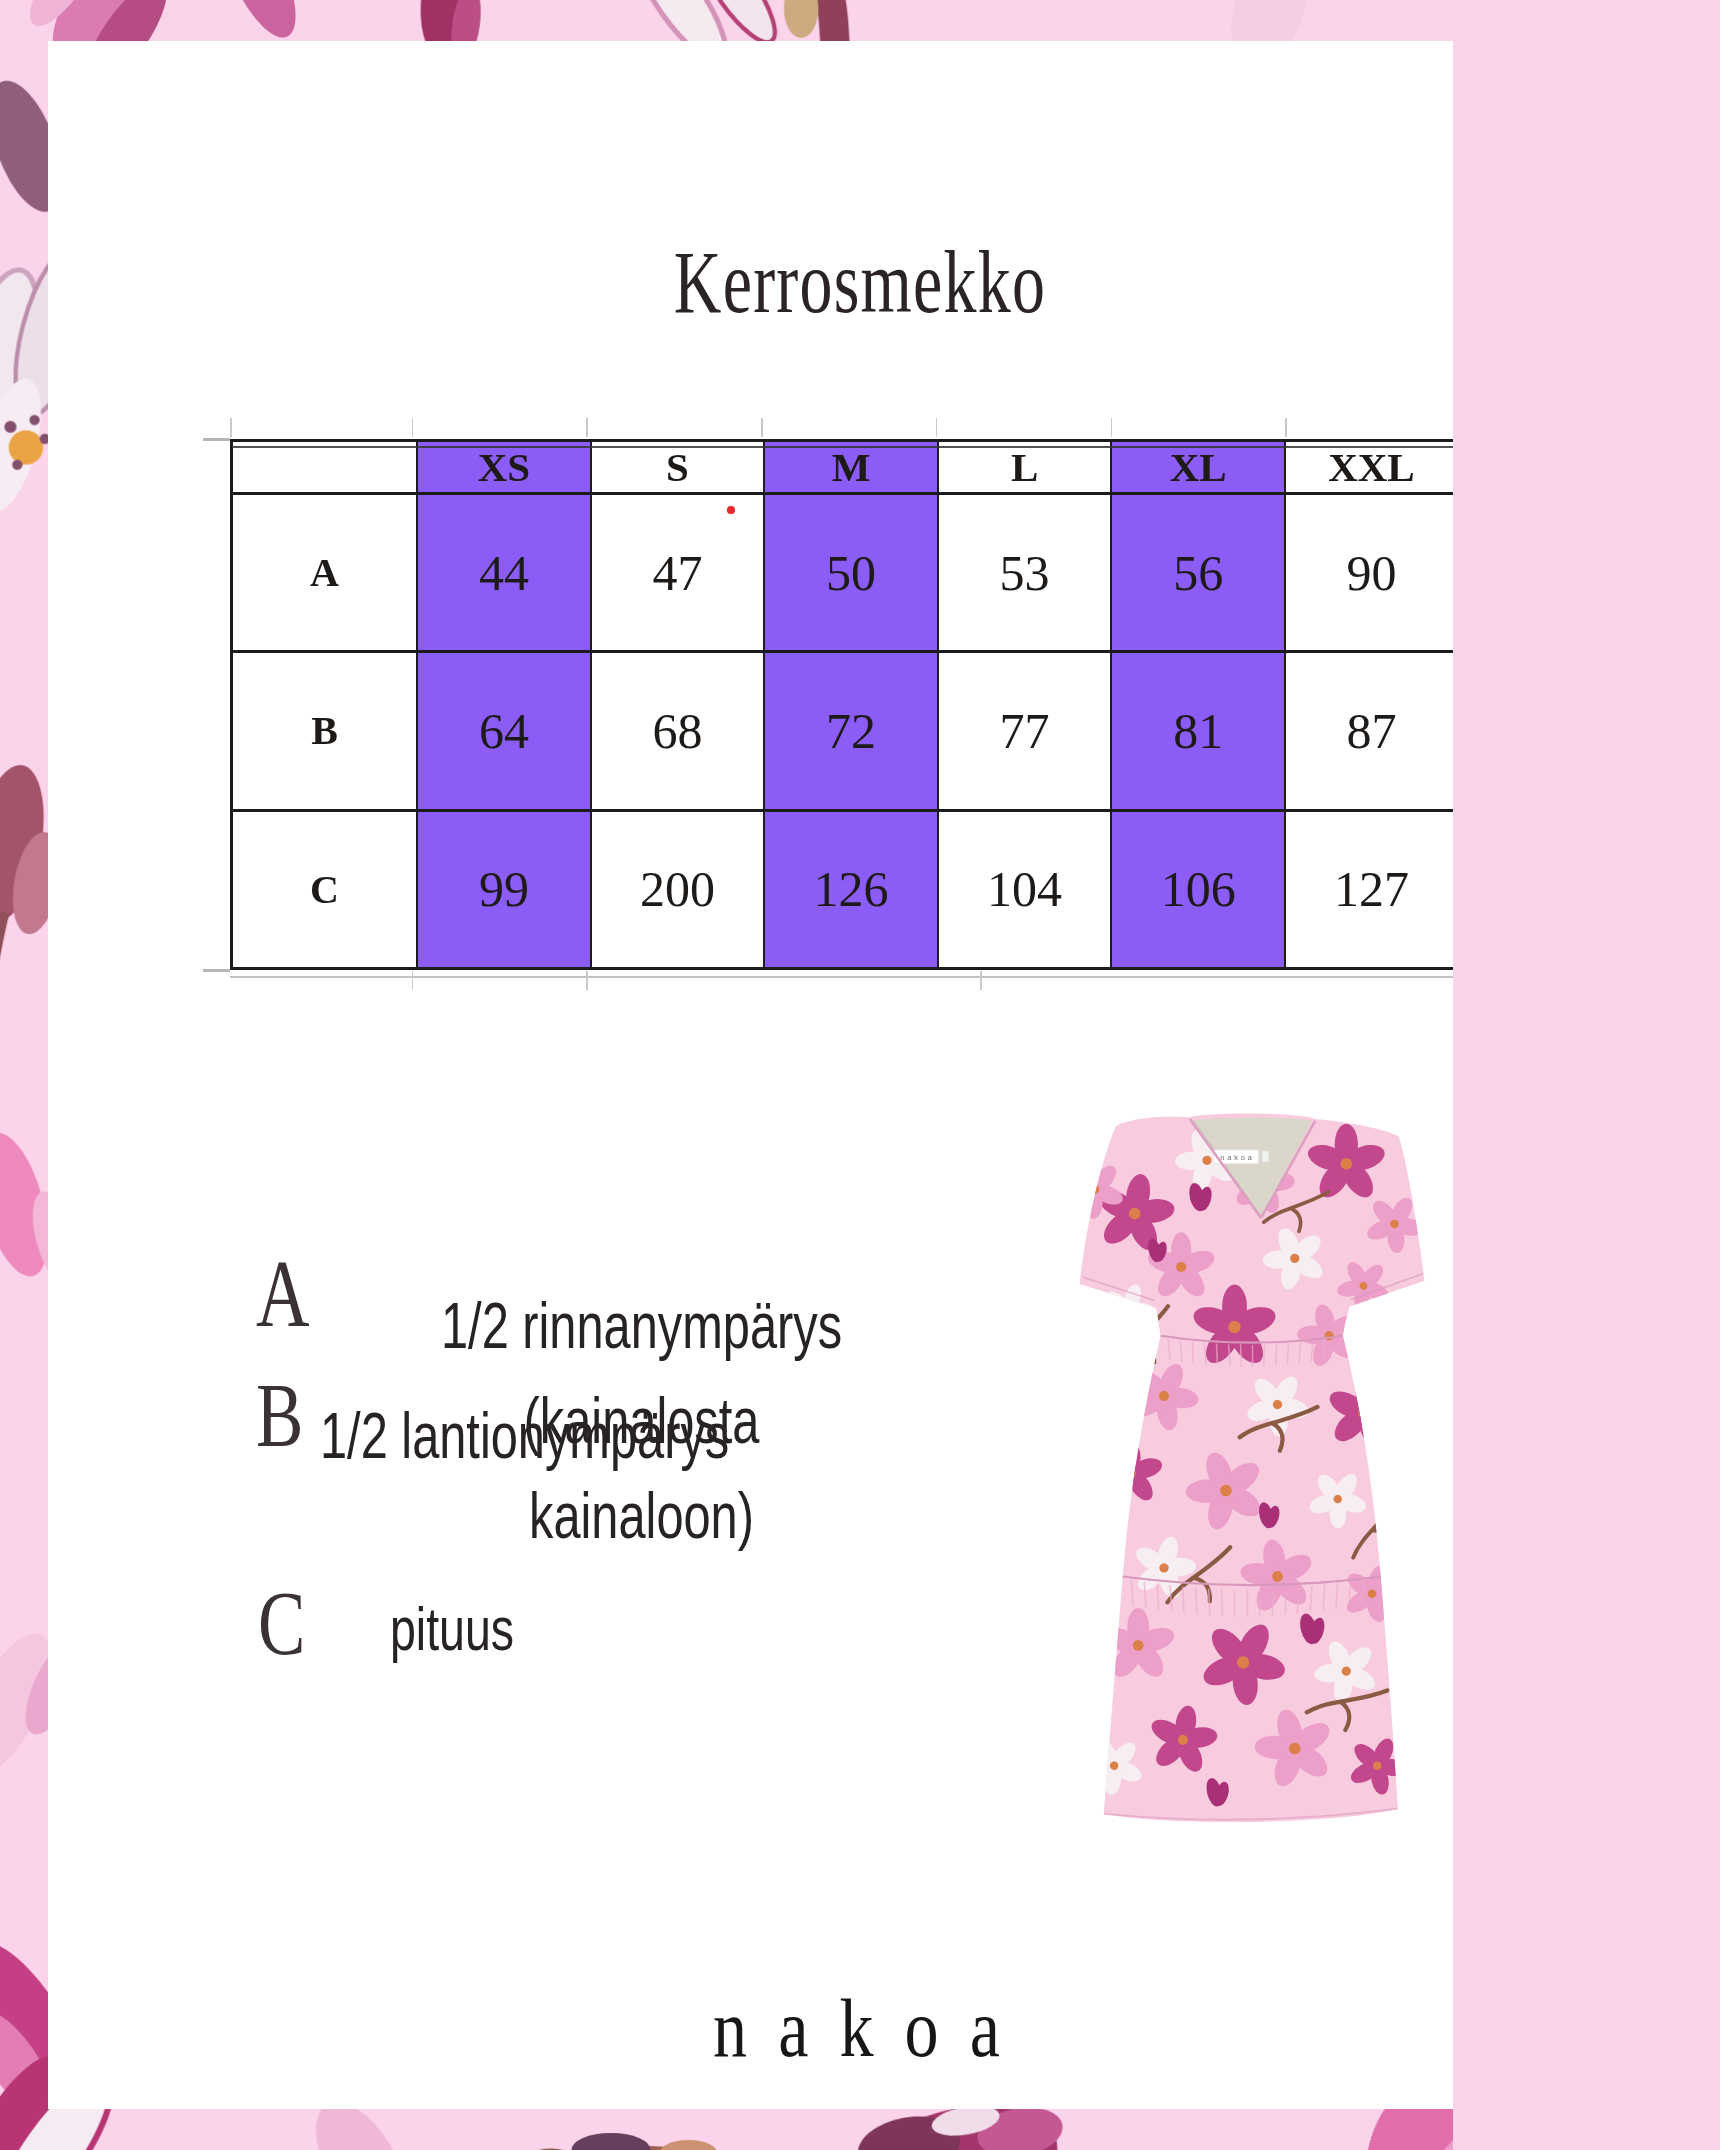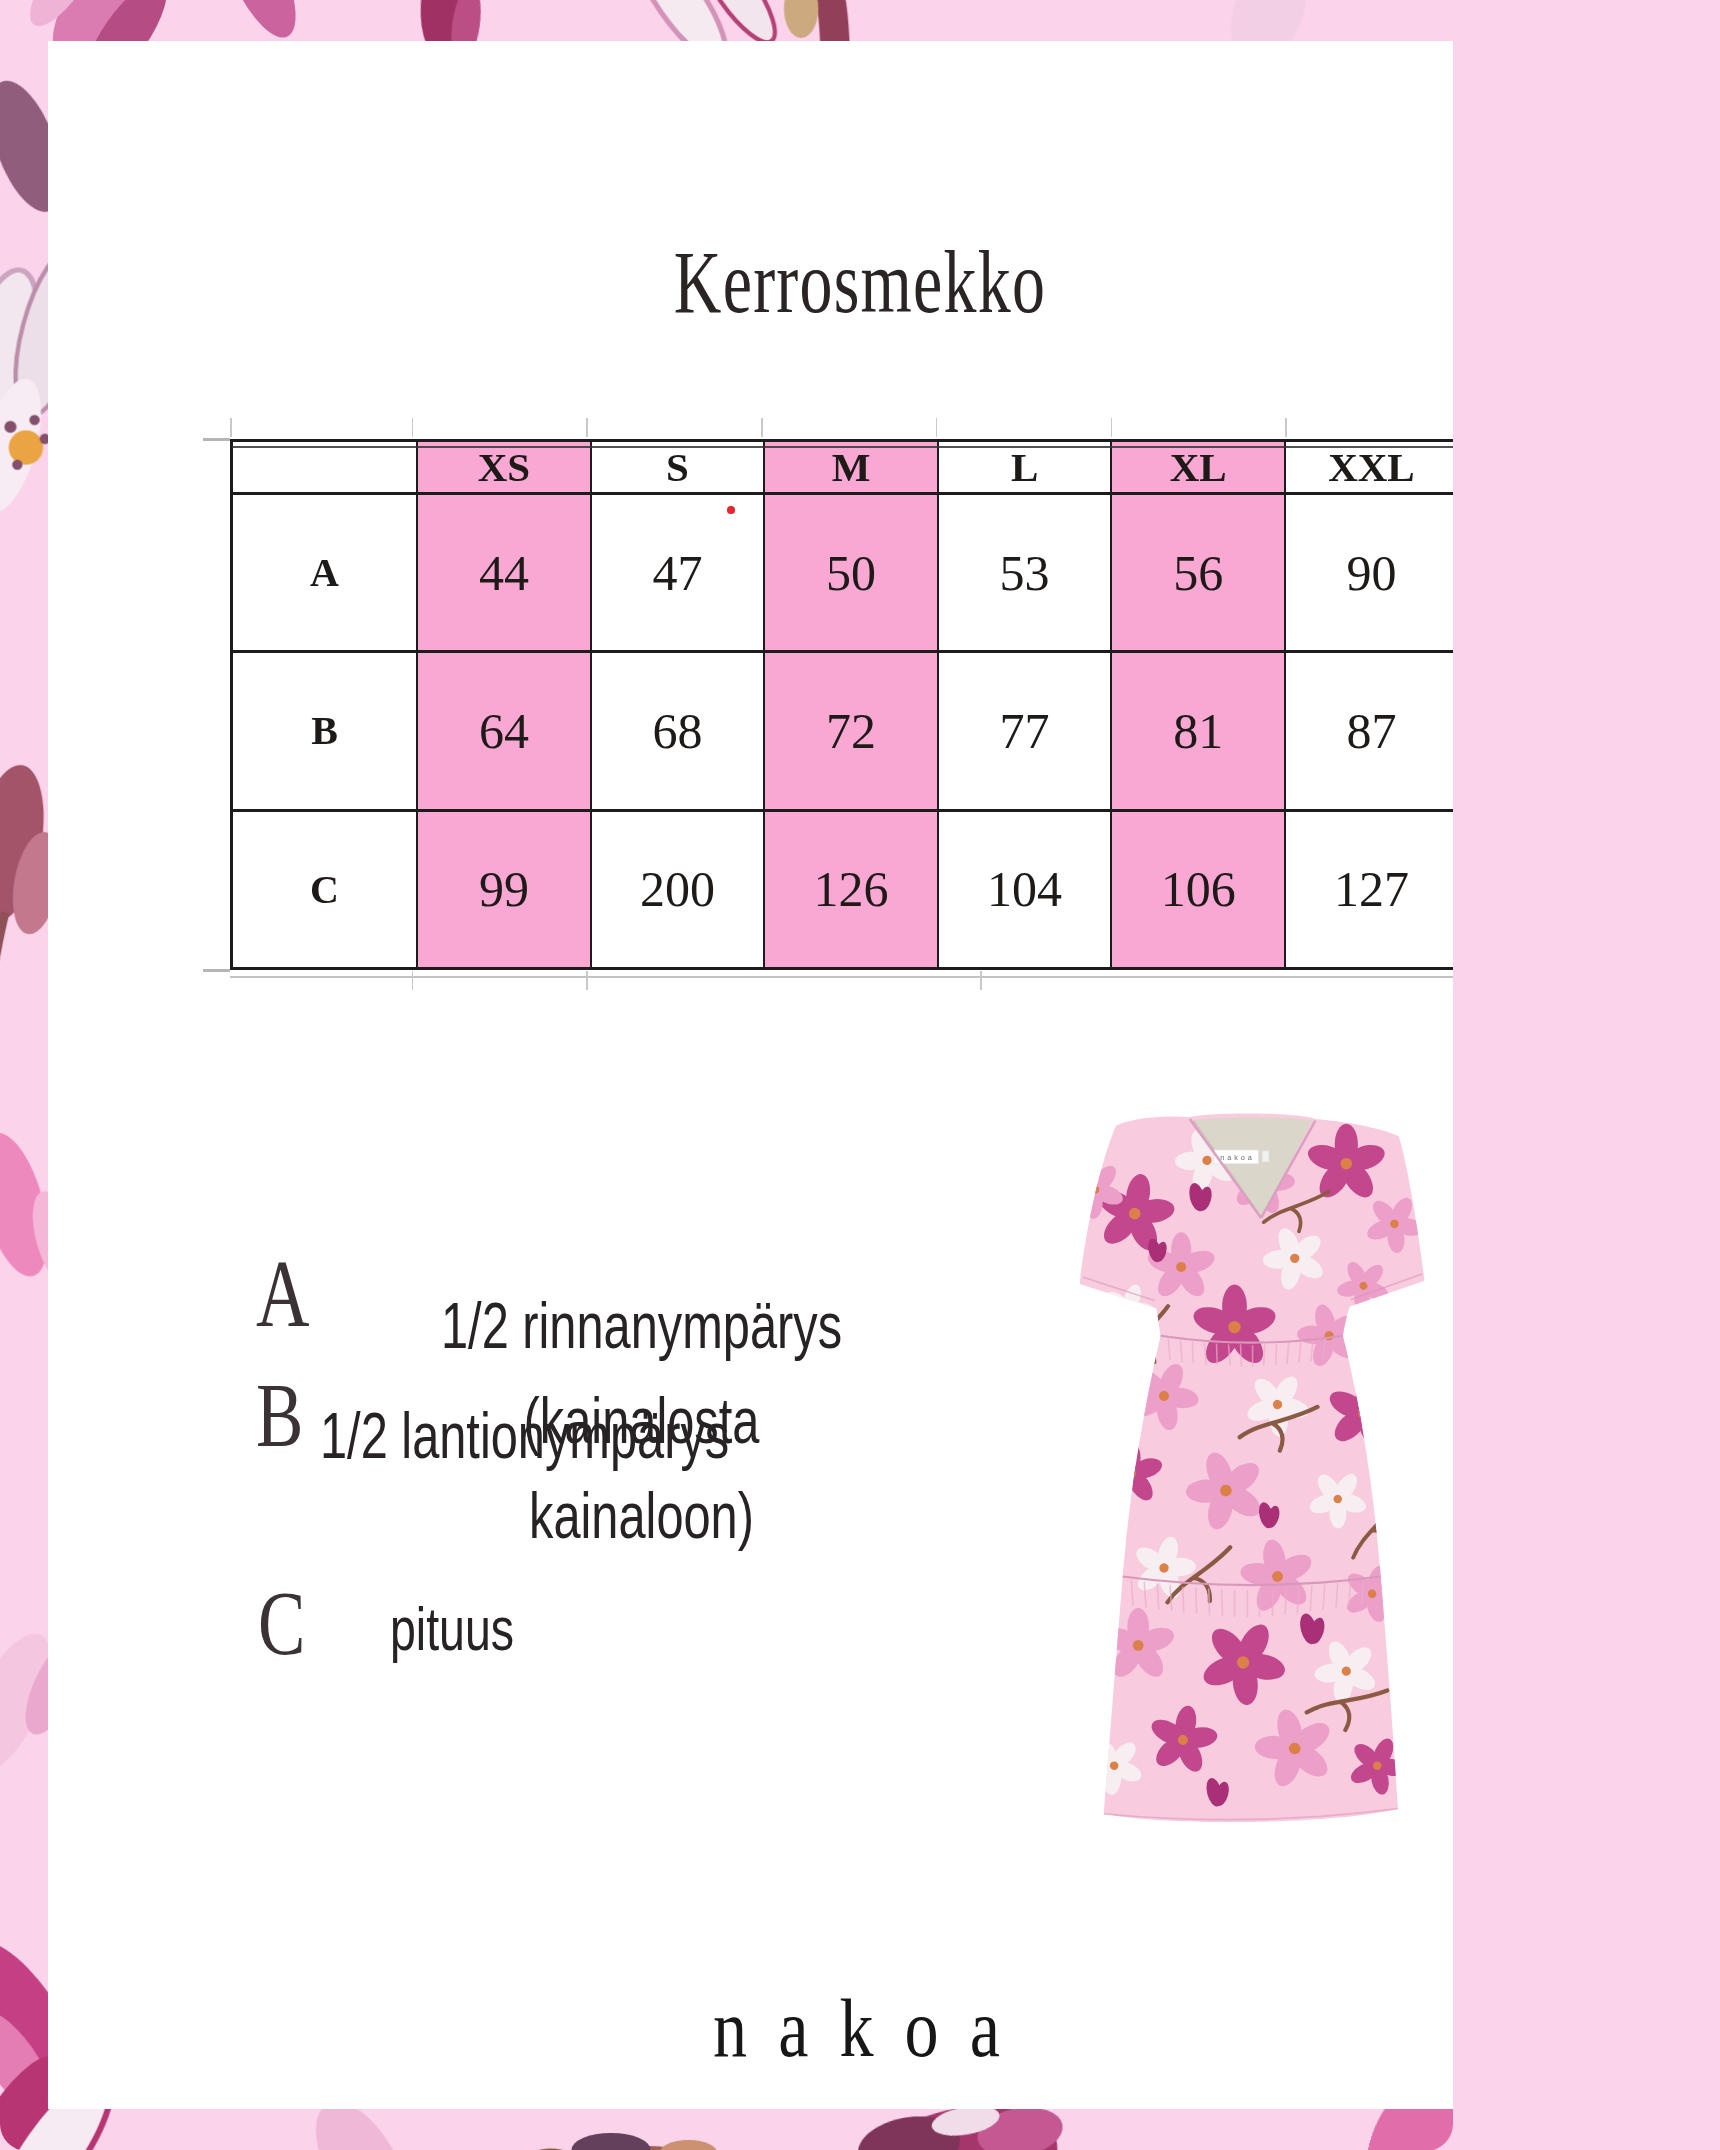--- a/index.html
+++ b/index.html
@@ -1,17 +1,17 @@
 <!DOCTYPE html>
 <html style="font-size:13.8px"><head>
 <meta charset="utf-8">
 <style>
   html,body{margin:0;padding:0;background:#fbd4ec;}
   .page{position:relative;width:1453px;height:2151px;background:#fbd4ec;overflow:hidden;
-        font-family:"Liberation Serif", serif;color:#1d1a18;border-radius:27px;}
+        font-family:"Liberation Serif", serif;color:#1d1a18;}
   .bg-floral{position:absolute;left:0;top:0;width:1721px;height:2151px;}
   .panel{position:absolute;left:48px;top:41px;width:1624px;height:2068px;background:#ffffff;}
 
   
   .title{position:absolute;left:0;top:191px;width:100%;text-align:center;
          font-size:89px;line-height:100px;letter-spacing:1.7px;color:#2b2424;
          transform:scaleX(0.74);transform-origin:center top;white-space:nowrap;}
 
   
   .table-wrap{position:absolute;left:182px;top:398px;width:1230px;height:531px;}
@@ -19,21 +19,21 @@
          border:3px solid #1c1c1c;font-family:"Liberation Serif",serif;}
   table.size-table tr{height:25%;}
   table.size-table th:first-child{width:14.76%;}
   table.size-table th, table.size-table td{
          border-left:2.2px solid #1c1c1c;border-right:2.2px solid #1c1c1c;
          border-top:3.9px solid #1c1c1c;border-bottom:3.9px solid #1c1c1c;
          text-align:center;vertical-align:middle;background:#ffffff;}
   table.size-table thead th{font-size:41px;font-weight:bold;}
   table.size-table td{font-size:50px;font-weight:normal;}
   table.size-table th.rowlab{font-size:40px;font-weight:bold;}
-  table.size-table .shade{background:#f9a8d4;}
+  table.size-table .shade{background:#8b5cf6;}
   
   .dbl-top{position:absolute;left:1.7px;right:1.7px;top:6.9px;height:1.7px;background:#343434;opacity:.85;}
   .dbl-bot{position:absolute;left:0;right:0;bottom:-7.7px;height:1.7px;background:#c3c3c3;}
   .tick-v{position:absolute;width:1.7px;height:19px;background:#c9c9c9;}
   .tick-v.t{top:-21.5px;} .tick-v.b{bottom:-20px;}
   .ext-h{position:absolute;height:2.6px;background:#b5b5b5;width:27.5px;}
   .red-dot{position:absolute;left:40.4%;top:12.6%;width:7.7px;height:7.7px;border-radius:50%;background:#e8262e;}
 
   
   .legend-letter{position:absolute;font-size:95px;line-height:95px;color:#3b3236;

